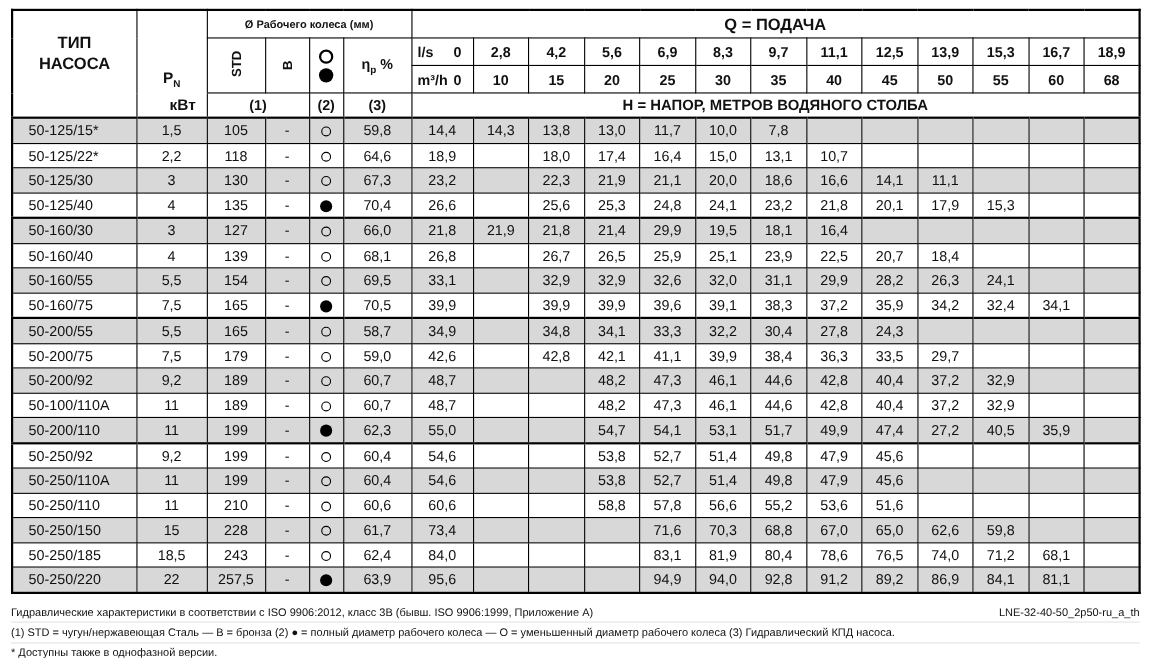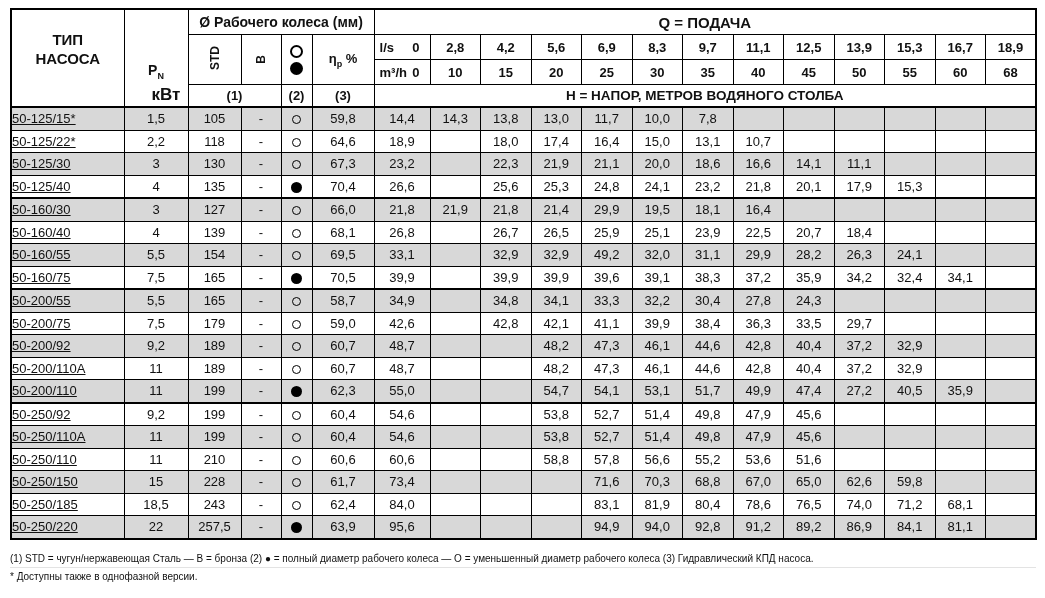--- a/index.html
+++ b/index.html
@@ -17,25 +17,25 @@
   table{border:2px solid #000;}
   thead td{font-weight:bold;}
   .h-row1 td{height:24px;}
   .h-row2 td{height:24px;}
   .h-row3 td{height:24px;}
   .h-row4 td{height:21px;}
   tbody td{height:21.5px;font-size:13px;}
   tbody tr:first-child td{border-top:2px solid #000;}
   tr.stripe td{background:#d8d8d8;}
   tr.group-start td{border-top:2px solid #000;}
-  .c-type{text-align:left;padding-left:0;text-decoration:underline;}
+  .c-type{text-align:left;padding-left:14px;}
   .cell-pumptype{font-size:15px;font-weight:bold;line-height:1.3;vertical-align:middle;padding-bottom:18px;}
   .cell-pn{vertical-align:bottom;padding-bottom:4px;font-size:14px;border-bottom:none;}
-  .cell-kvt{border-top:none;font-size:17px;padding-left:20px;}
-  .cell-imp-title{font-size:14px;margin-left:32px;}
+  .cell-kvt{border-top:none;font-size:14px;padding-left:20px;}
+  .cell-imp-title{font-size:10px;margin-left:32px;}
   .cell-q{font-size:15px;}
   .cell-h{font-size:13.5px;}
   sub{font-size:9px;}
   .vtext{
     display:inline-block;writing-mode:vertical-rl;transform:rotate(180deg);
     font-weight:bold;font-size:12px;line-height:1;
   }
   .circle{display:inline-block;border-radius:50%;vertical-align:middle;}
   .circle.outline{width:7px;height:7px;border:1.6px solid #000;background:transparent;}
   .circle.filled{width:11px;height:11px;background:#000;border:none;}
@@ -278,21 +278,21 @@
           <td class="c-type">50-160/55</td>
           <td>5,5</td>
           <td>154</td>
           <td>-</td>
           <td><span class="circle outline"></span></td>
           <td>69,5</td>
           <td>33,1</td>
           <td></td>
           <td>32,9</td>
           <td>32,9</td>
-          <td>49,2</td>
+          <td>32,6</td>
           <td>32,0</td>
           <td>31,1</td>
           <td>29,9</td>
           <td>28,2</td>
           <td>26,3</td>
           <td>24,1</td>
           <td></td>
           <td></td>
         </tr>
         <tr>
@@ -373,21 +373,21 @@
           <td>46,1</td>
           <td>44,6</td>
           <td>42,8</td>
           <td>40,4</td>
           <td>37,2</td>
           <td>32,9</td>
           <td></td>
           <td></td>
         </tr>
         <tr>
-          <td class="c-type">50-200/110A</td>
+          <td class="c-type">50-100/110A</td>
           <td>11</td>
           <td>189</td>
           <td>-</td>
           <td><span class="circle outline"></span></td>
           <td>60,7</td>
           <td>48,7</td>
           <td></td>
           <td></td>
           <td>48,2</td>
           <td>47,3</td>
@@ -545,19 +545,23 @@
           <td>86,9</td>
           <td>84,1</td>
           <td>81,1</td>
           <td></td>
         </tr>
       </tbody>
   </table>
 </div>
 
 <div class="footer">
+  <div class="f-line1">
+    <span>Гидравлические характеристики в соответствии с ISO  9906:2012, класс 3B (бывш. ISO  9906:1999, Приложение  A)</span>
+    <span>LNE-32-40-50_2p50-ru_a_th</span>
+  </div>
   <div class="f-line2">
       <span>(1) STD = чугун/нержавеющая Сталь  — B  = бронза (2) ●  =  полный диаметр рабочего колеса  — O  =  уменьшенный диаметр рабочего колеса (3) Гидравлический КПД насоса.</span>
     </div>
   <div class="f-line3">
       <span>* Доступны также в однофазной версии.</span>
     </div>
 </div>
 
 </body></html>

